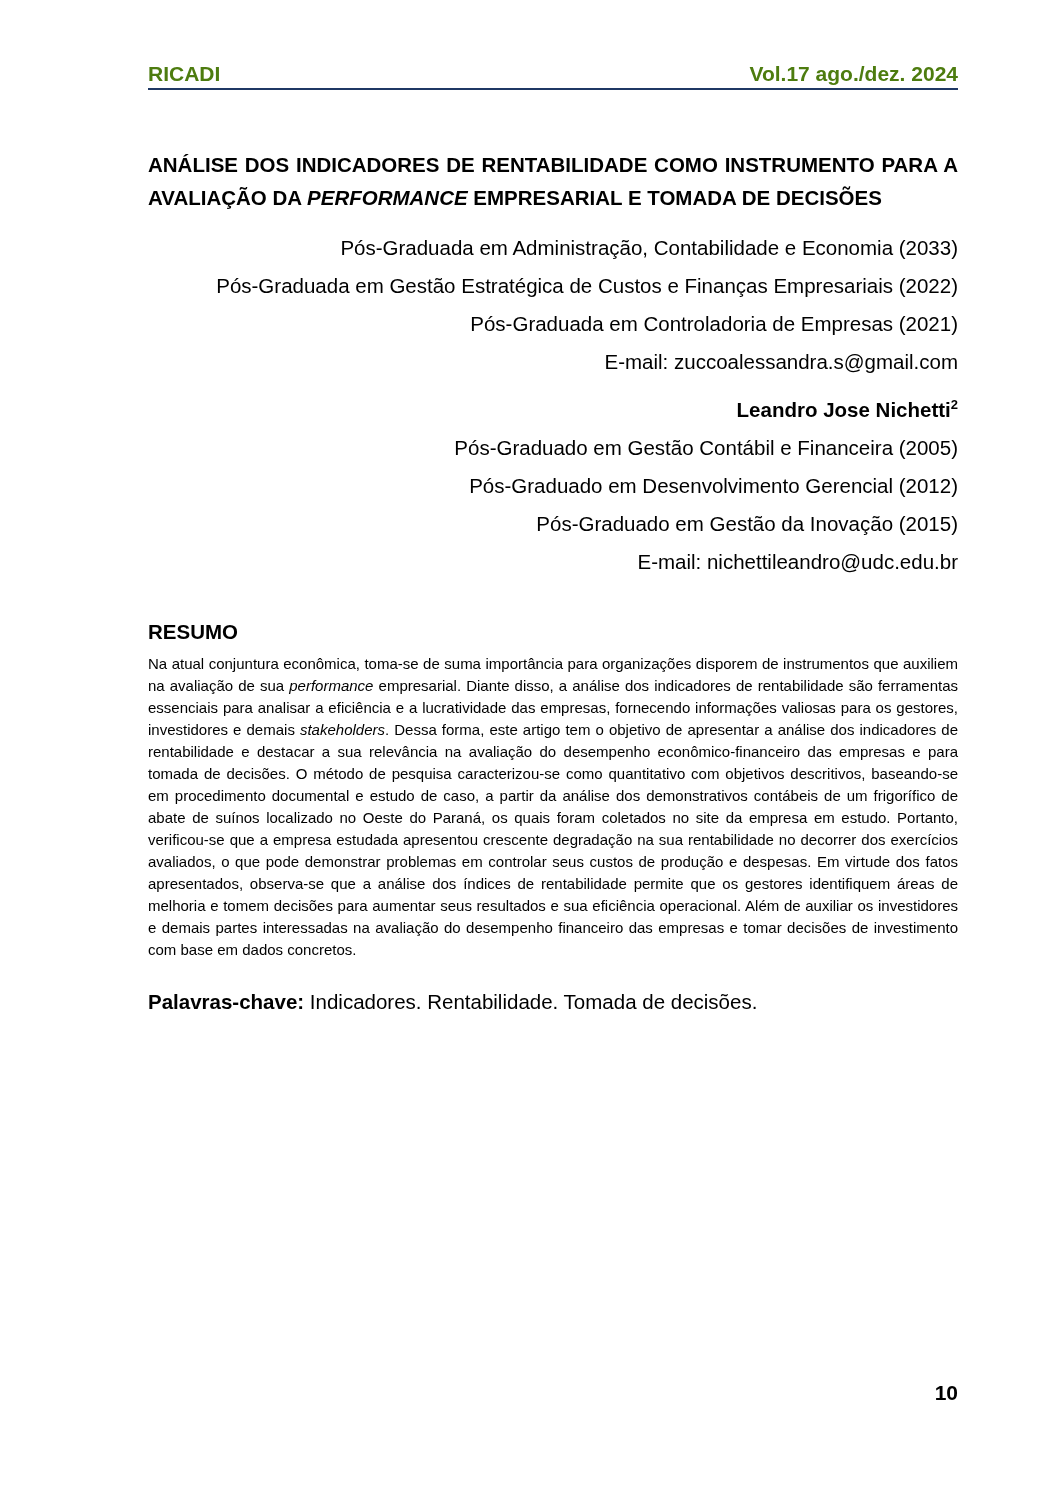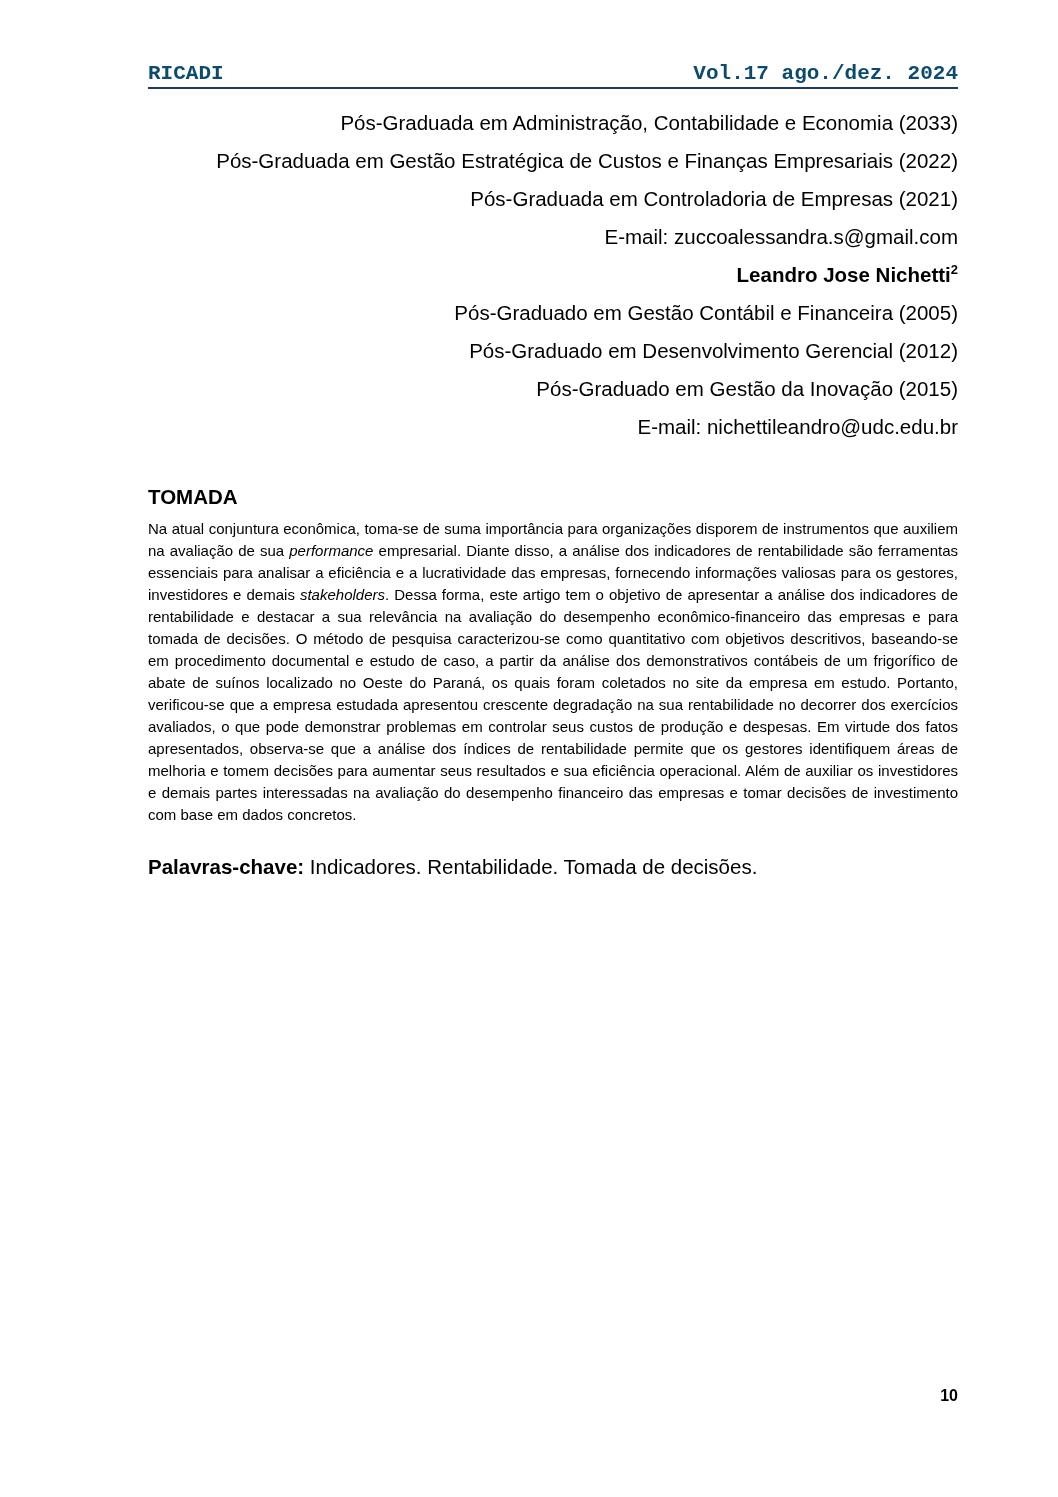--- a/index.html
+++ b/index.html
@@ -18,40 +18,39 @@
     left: 148px;
     top: 62px;
     width: 810px;
   }
   .header-bar {
     display: flex;
     justify-content: space-between;
     align-items: flex-end;
     font-weight: bold;
     font-size: 21px;
-    color: #0c4a6e;
+    color: #4d7c0f;
     border-bottom: 2.5px solid #1f3864;
     padding-bottom: 2px;
-    font-family: Liberation Mono, monospace;
   }
   .header-bar span { text-decoration: none; }
   .article-title {
     margin-top: 58px;
     font-weight: bold;
     font-size: 20.5px;
     line-height: 33px;
     text-align: justify;
   }
   .author-block {
     text-align: right;
     font-size: 20.5px;
     line-height: 38px;
   }
   .author-block.first { margin-top: 15px; }
-  .author-block.second { margin-top: 0; }
+  .author-block.second { margin-top: 10px; }
   .author-name { font-weight: bold; }
   sup {
     font-size: 13px;
     line-height: 0;
     vertical-align: super;
   }
   .resumo-heading {
     margin-top: 38px;
     font-weight: bold;
     font-size: 20.5px;
@@ -67,51 +66,52 @@
     margin-top: 28px;
     font-size: 20.5px;
     line-height: 26px;
   }
   .keywords b { font-weight: bold; margin-top: 24px; }
   .page-number {
     position: absolute;
     right: 100px;
     bottom: 92px;
     font-weight: bold;
-    font-size: 16px;
+    font-size: 21px;
   }
 </style>
 </head>
 <body>
 
 <div class="page">
   <div class="content">
 
     <div class="header-bar">
       <span>RICADI</span>
       <span>Vol.17 ago./dez. 2024</span>
     </div>
 
+    <div class="article-title"><span>ANÁLISE DOS INDICADORES DE RENTABILIDADE COMO INSTRUMENTO PARA A AVALIAÇÃO DA </span><span style="font-style: italic;">PERFORMANCE</span><span> EMPRESARIAL E TOMADA DE DECISÕES</span></div>
 
     <div class="author-block first">
       <div>Pós-Graduada em Administração, Contabilidade e Economia (2033)</div>
       <div>Pós-Graduada em Gestão Estratégica de Custos e Finanças Empresariais (2022)</div>
       <div>Pós-Graduada em Controladoria de Empresas (2021)</div>
       <div>E-mail: zuccoalessandra.s@gmail.com</div>
     </div>
 
     <div class="author-block second">
       <div><span class="author-name">Leandro Jose Nichetti</span><sup class="author-name">2</sup></div>
       <div>Pós-Graduado em Gestão Contábil e Financeira (2005)</div>
       <div>Pós-Graduado em Desenvolvimento Gerencial (2012)</div>
       <div>Pós-Graduado em Gestão da Inovação (2015)</div>
       <div>E-mail: nichettileandro@udc.edu.br</div>
     </div>
 
-    <div class="resumo-heading">TOMADA</div>
+    <div class="resumo-heading">RESUMO</div>
 
     <div class="abstract"><span>Na atual conjuntura econômica, toma-se de suma importância para organizações disporem de instrumentos que auxiliem na avaliação de sua </span><span style="font-style: italic;">performance</span><span> empresarial. Diante disso, a análise dos indicadores de rentabilidade são ferramentas essenciais para analisar a eficiência e a lucratividade das empresas, fornecendo informações valiosas para os gestores, investidores e demais </span><span style="font-style: italic;">stakeholders</span><span>. Dessa forma, este artigo tem o objetivo de apresentar a análise dos indicadores de rentabilidade e destacar a sua relevância na avaliação do desempenho econômico-financeiro das empresas e para tomada de decisões. O método de pesquisa caracterizou-se como quantitativo com objetivos descritivos, baseando-se em procedimento documental e estudo de caso, a partir da análise dos demonstrativos contábeis de um frigorífico de abate de suínos localizado no Oeste do Paraná, os quais foram coletados no site da empresa em estudo. Portanto, verificou-se que a empresa estudada apresentou crescente degradação na sua rentabilidade no decorrer dos exercícios avaliados, o que pode demonstrar problemas em controlar seus custos de produção e despesas. Em virtude dos fatos apresentados, observa-se que a análise dos índices de rentabilidade permite que os gestores identifiquem áreas de melhoria e tomem decisões para aumentar seus resultados e sua eficiência operacional. Além de auxiliar os investidores e demais partes interessadas na avaliação do desempenho financeiro das empresas e tomar decisões de investimento com base em dados concretos.</span></div>
 
     <div class="keywords">
       <b>Palavras-chave:</b><span> Indicadores. Rentabilidade. Tomada de decisões.</span>
     </div>
 
   </div>
 
   <div class="page-number">10</div>

